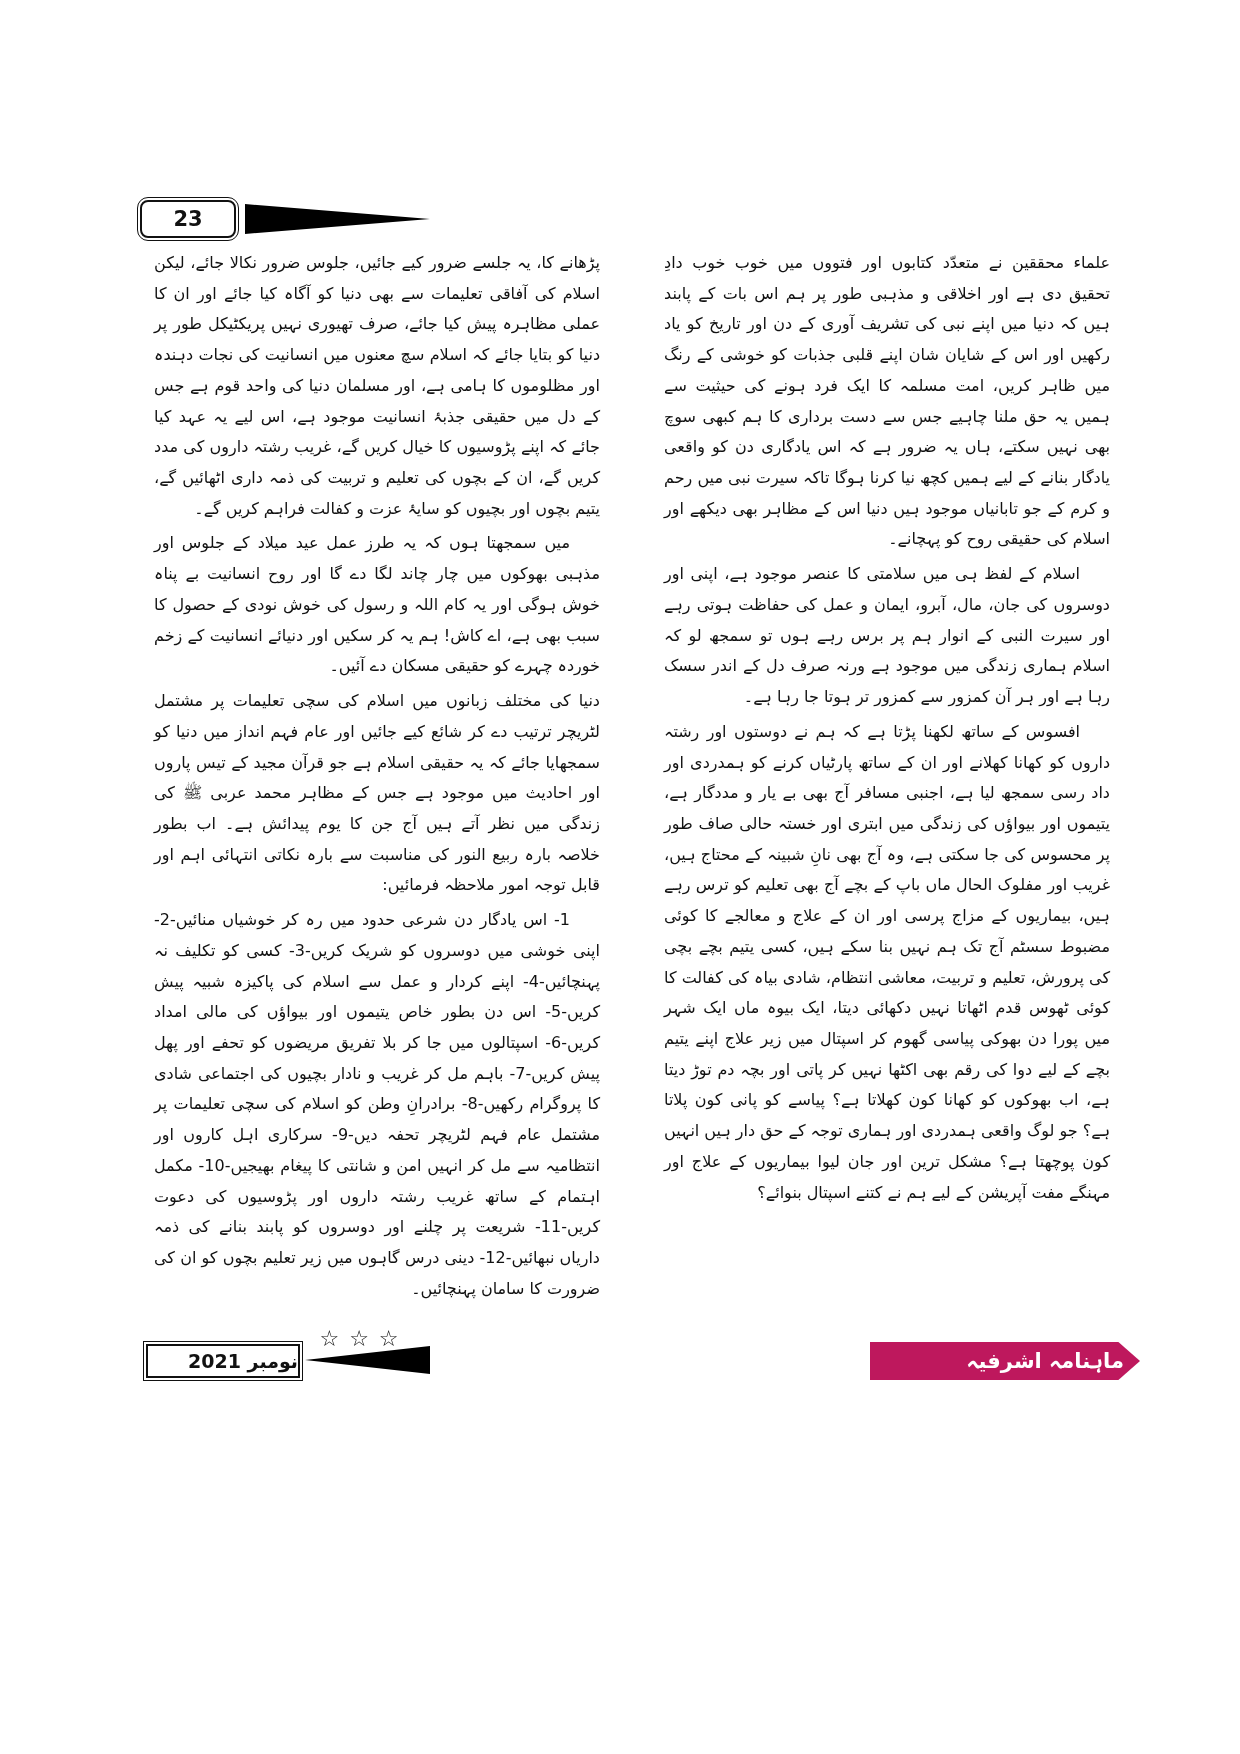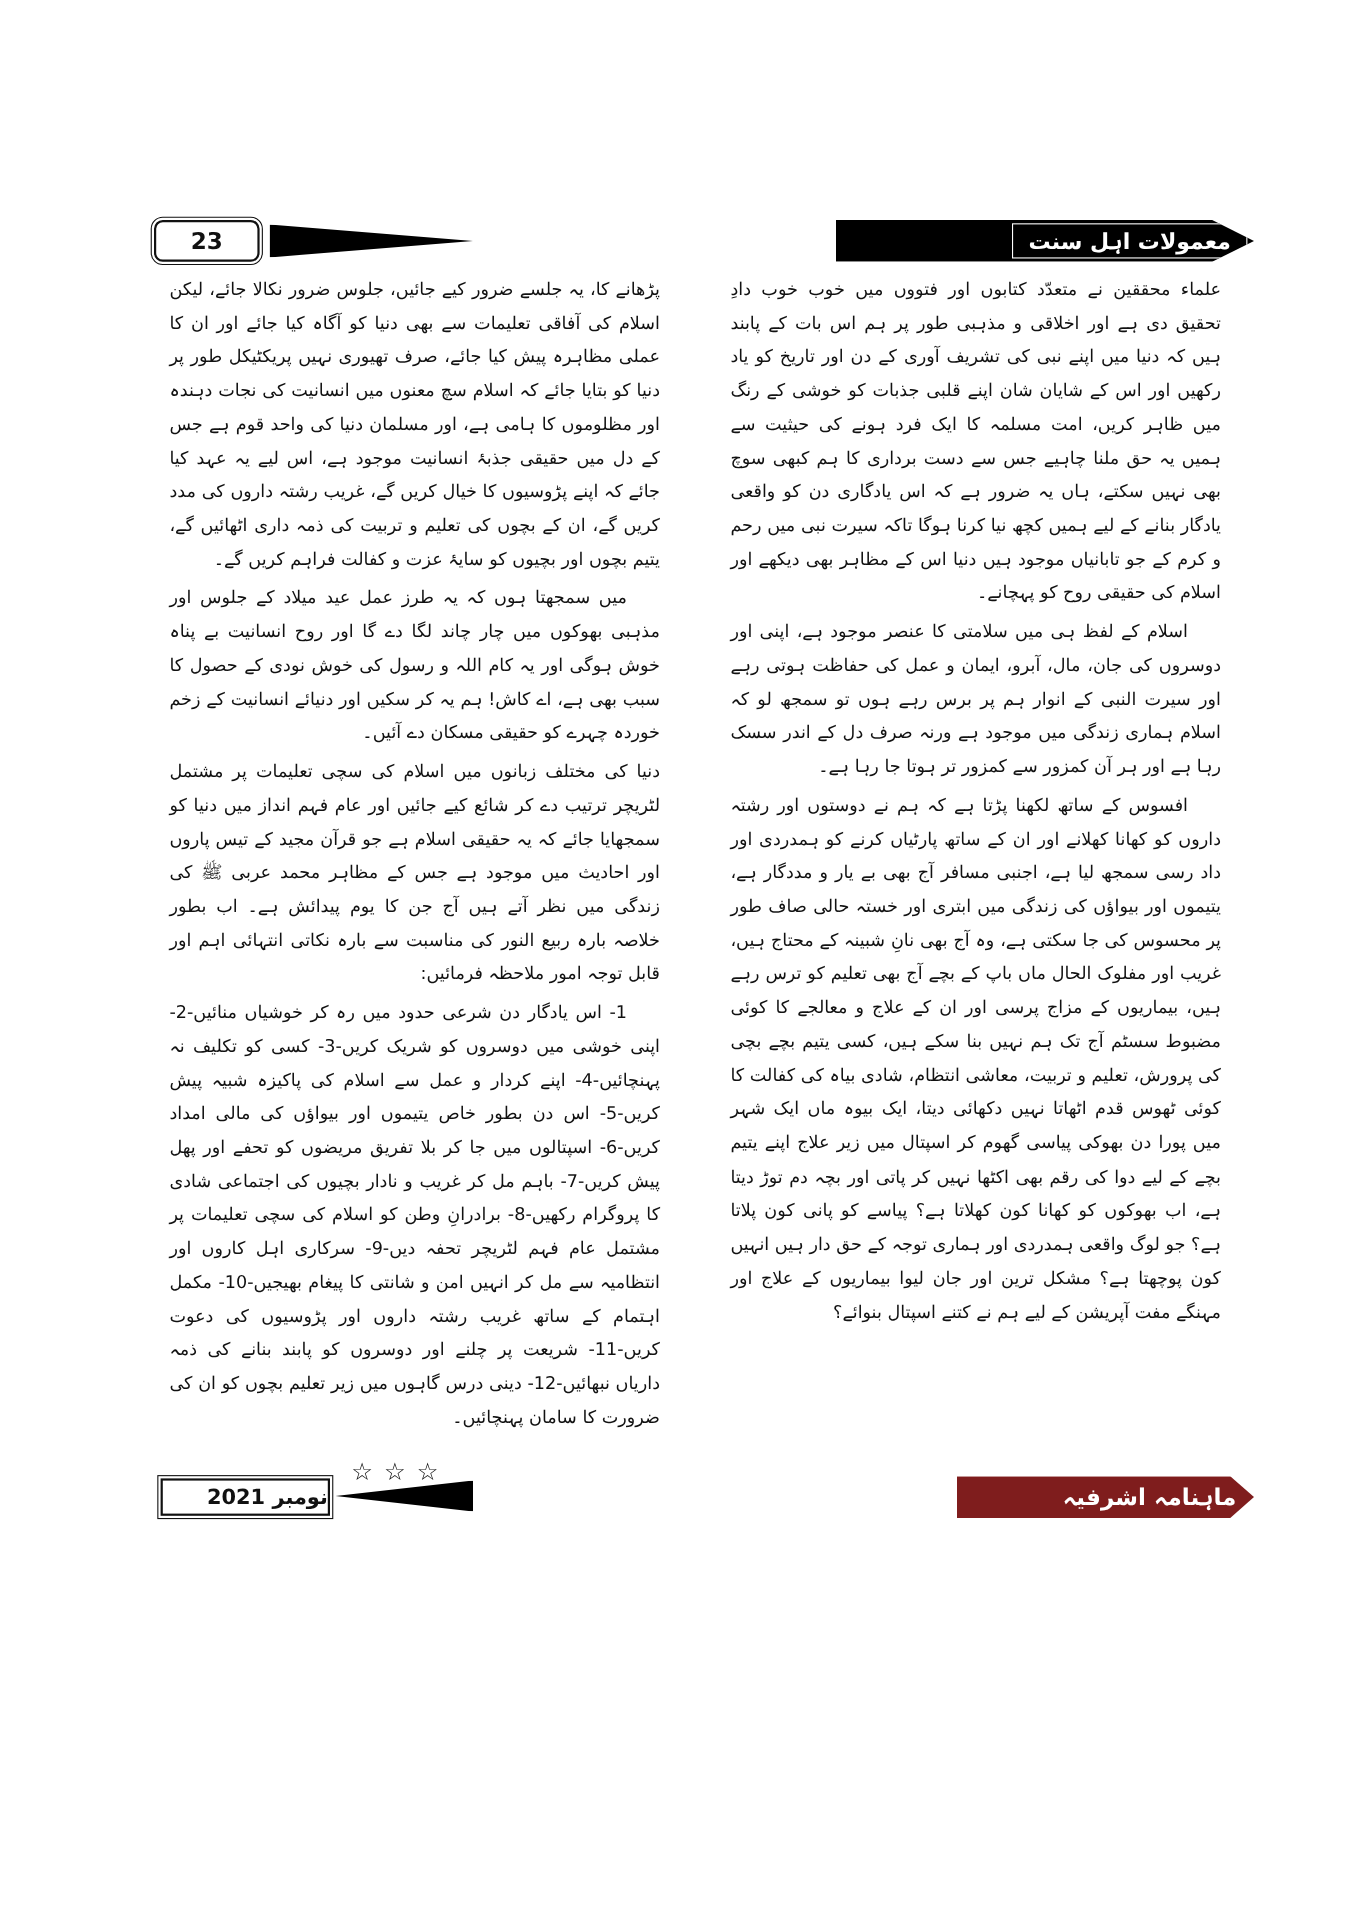--- a/index.html
+++ b/index.html
@@ -67,43 +67,40 @@
     display:flex;align-items:center;
     font-size:19px;font-weight:bold;
   }
   .footer-pennant{
     position:absolute;right:810px;top:4px;
     width:125px;height:28px;background:#000;
     clip-path:polygon(100% 0,0 50%,100% 100%);
   }
   .footer-banner{
     position:absolute;right:100px;top:0;
-    width:270px;height:38px;background:#7f1d1d;
+    width:270px;height:38px;background:#be185d;
     clip-path:polygon(100% 50%, 92% 0, 0 0, 0 100%, 92% 100%);
     display:flex;align-items:center;
   }
   .footer-banner .banner-inner{
     margin-right:4px;margin-left:auto;
     color:#fff;font-size:21px;font-weight:bold;
     padding:2px 12px;white-space:nowrap;
   }
 </style>
 </head>
 <body>
 
 <div class="page">
 
   <div class="header">
     <div class="page-number-box">
       <span>23</span>
     </div>
     <div class="header-pennant"></div>
-    <div class="header-banner">
-      <span class="banner-inner">معمولات اہل سنت</span>
-    </div>
   </div>
 
   <div class="body-area">
 
     <div class="col col-right">
       <p>علماء محققین نے متعدّد کتابوں اور فتووں میں خوب خوب دادِ تحقیق دی ہے اور اخلاقی و مذہبی طور پر ہم اس بات کے پابند ہیں کہ دنیا میں اپنے نبی کی تشریف آوری کے دن اور تاریخ کو یاد رکھیں اور اس کے شایان شان اپنے قلبی جذبات کو خوشی کے رنگ میں ظاہر کریں، امت مسلمہ کا ایک فرد ہونے کی حیثیت سے ہمیں یہ حق ملنا چاہیے جس سے دست برداری کا ہم کبھی سوچ بھی نہیں سکتے، ہاں یہ ضرور ہے کہ اس یادگاری دن کو واقعی یادگار بنانے کے لیے ہمیں کچھ نیا کرنا ہوگا تاکہ سیرت نبی میں رحم و کرم کے جو تابانیاں موجود ہیں دنیا اس کے مظاہر بھی دیکھے اور اسلام کی حقیقی روح کو پہچانے۔</p>
       <p class="indent">اسلام کے لفظ ہی میں سلامتی کا عنصر موجود ہے، اپنی اور دوسروں کی جان، مال، آبرو، ایمان و عمل کی حفاظت ہوتی رہے اور سیرت النبی کے انوار ہم پر برس رہے ہوں تو سمجھ لو کہ اسلام ہماری زندگی میں موجود ہے ورنہ صرف دل کے اندر سسک رہا ہے اور ہر آن کمزور سے کمزور تر ہوتا جا رہا ہے۔</p>
       <p class="indent">افسوس کے ساتھ لکھنا پڑتا ہے کہ ہم نے دوستوں اور رشتہ داروں کو کھانا کھلانے اور ان کے ساتھ پارٹیاں کرنے کو ہمدردی اور داد رسی سمجھ لیا ہے، اجنبی مسافر آج بھی بے یار و مددگار ہے، یتیموں اور بیواؤں کی زندگی میں ابتری اور خستہ حالی صاف طور پر محسوس کی جا سکتی ہے، وہ آج بھی نانِ شبینہ کے محتاج ہیں، غریب اور مفلوک الحال ماں باپ کے بچے آج بھی تعلیم کو ترس رہے ہیں، بیماریوں کے مزاج پرسی اور ان کے علاج و معالجے کا کوئی مضبوط سسٹم آج تک ہم نہیں بنا سکے ہیں، کسی یتیم بچے بچی کی پرورش، تعلیم و تربیت، معاشی انتظام، شادی بیاہ کی کفالت کا کوئی ٹھوس قدم اٹھاتا نہیں دکھائی دیتا، ایک بیوہ ماں ایک شہر میں پورا دن بھوکی پیاسی گھوم کر اسپتال میں زیر علاج اپنے یتیم بچے کے لیے دوا کی رقم بھی اکٹھا نہیں کر پاتی اور بچہ دم توڑ دیتا ہے، اب بھوکوں کو کھانا کون کھلاتا ہے؟ پیاسے کو پانی کون پلاتا ہے؟ جو لوگ واقعی ہمدردی اور ہماری توجہ کے حق دار ہیں انہیں کون پوچھتا ہے؟ مشکل ترین اور جان لیوا بیماریوں کے علاج اور مہنگے مفت آپریشن کے لیے ہم نے کتنے اسپتال بنوائے؟</p>
     </div>
 

